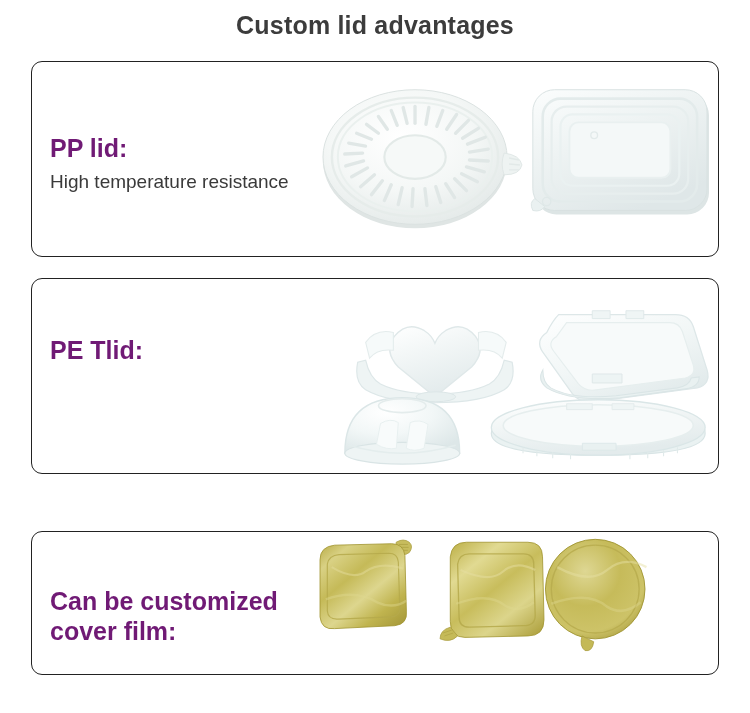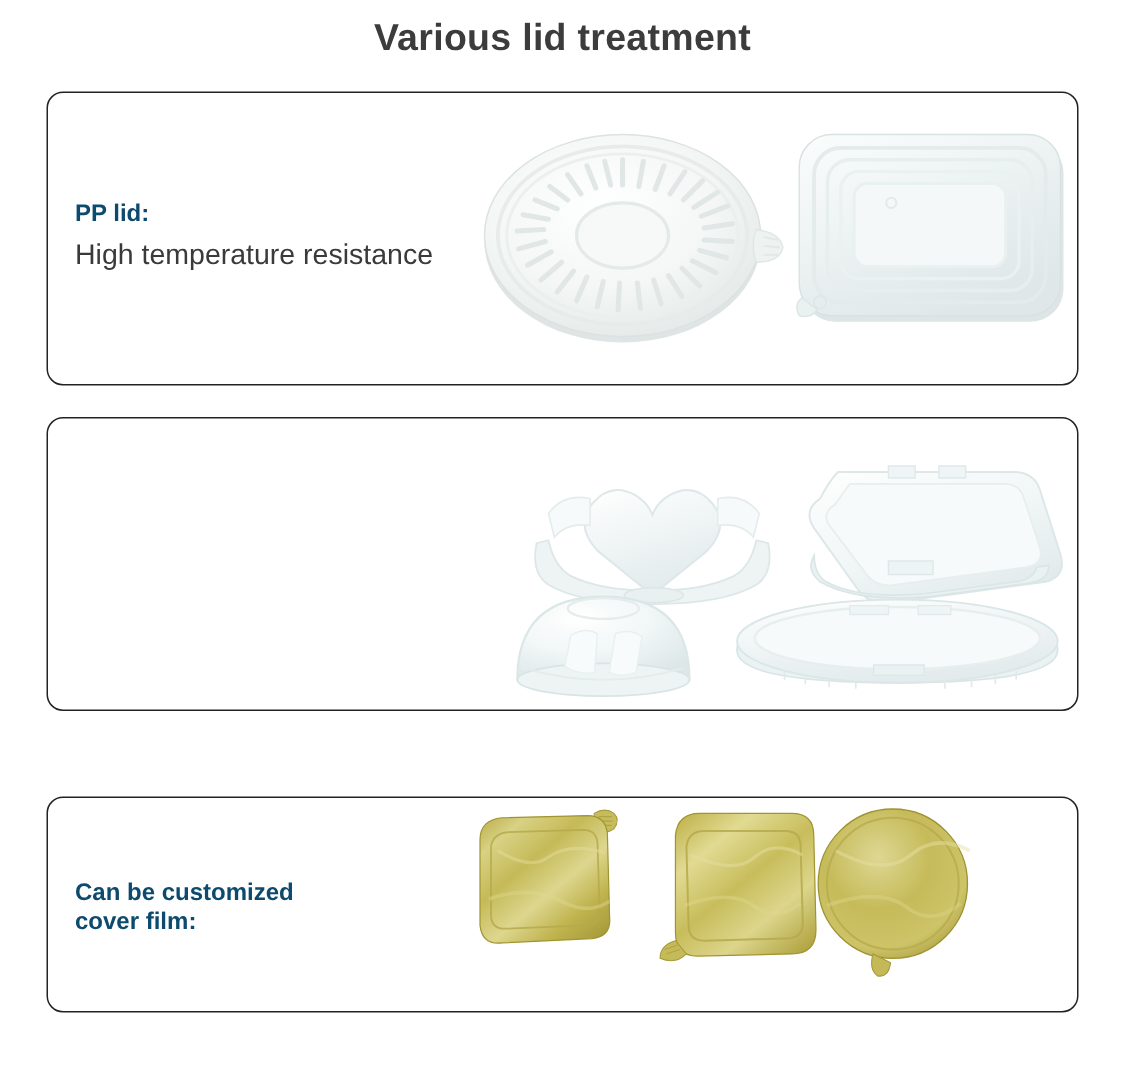--- a/index.html
+++ b/index.html
@@ -35,21 +35,21 @@
 
   .card-text{
     position:absolute;left:18px;
     width:300px;
   }
   #card-1 .card-text{top:72px;}
   #card-2 .card-text{top:57px;}
   #card-3 .card-text{top:55px;}
 
   .card-heading{
-    font-size:16px;font-weight:bold;color:#0c4a6e;
+    font-size:25px;font-weight:bold;color:#701a75;
     line-height:1.18;
     margin:0 0 4px 0;
     white-space:pre-line;
   }
   .card-sub{
     font-size:19px;font-weight:normal;color:#3a3a3a;
     line-height:1.45;
     margin:0;
     white-space:pre-line;
   }
@@ -60,21 +60,21 @@
   #card-2 .art{left:300px;}
   #card-3 .art{left:215px;}
 
   .art svg{display:block;width:100%;height:100%;}
 </style>
 </head>
 <body>
 
 <div class="page">
 
-  <div class="page-title">Various lid treatment</div>
+  <div class="page-title">Custom lid advantages</div>
 
   <div class="card" id="card-1">
 
     <div class="card-text">
       <div class="card-heading">PP lid:</div>
       <div class="card-sub">High temperature resistance</div>
     </div>
 
     <div class="art">
       <svg viewBox="0 0 408 196" preserveAspectRatio="xMidYMid meet">
@@ -150,20 +150,21 @@
           <circle cx="236" cy="141" r="4.2" fill="none" stroke="#dfe8e8" stroke-width="1.4"></circle>
           <path d="M224 138 q-6 4 -2 12 q8 2 12 -4 z" fill="#eaf1f1" stroke="#dde6e6" stroke-width="1"></path>
         </g>
       </svg>
     </div>
   </div>
 
   <div class="card" id="card-2">
 
     <div class="card-text">
+      <div class="card-heading">PE Tlid:</div>
     </div>
 
     <div class="art">
       <svg viewBox="0 0 388 196" preserveAspectRatio="xMidYMid meet">
         <defs>
           <linearGradient id="peGlass" x1="0%" y1="0%" x2="40%" y2="100%">
             <stop offset="0%" stop-color="#ffffff"></stop>
             <stop offset="40%" stop-color="#f3f7f7"></stop>
             <stop offset="100%" stop-color="#e3ebec"></stop>
           </linearGradient>

